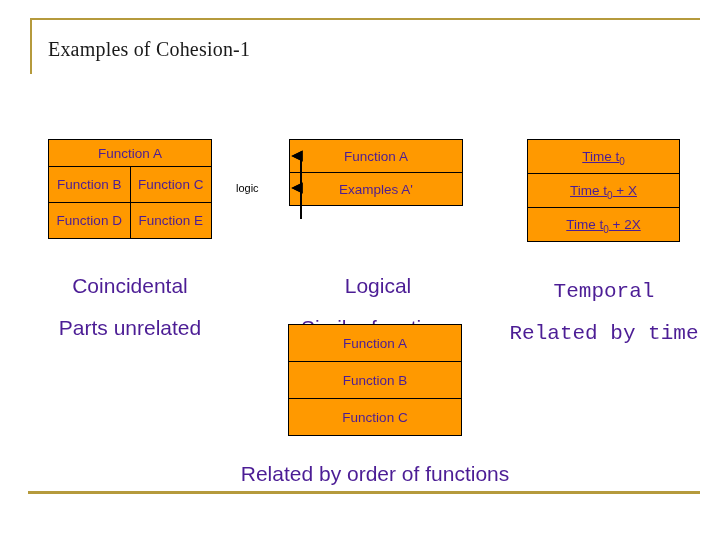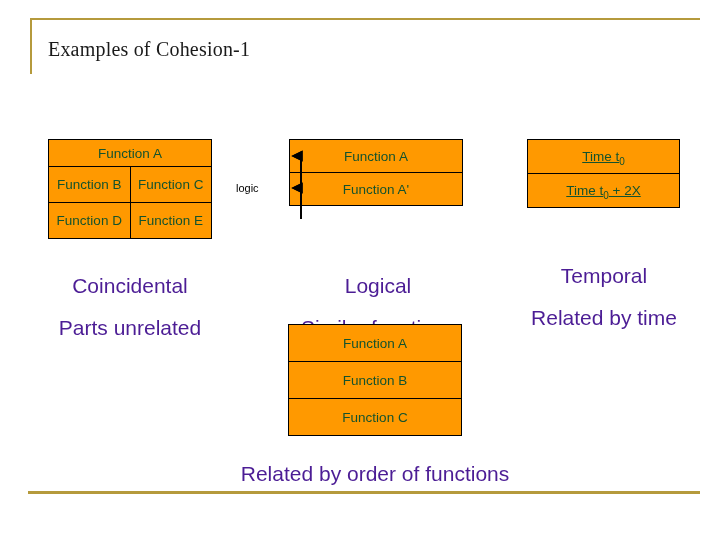--- a/index.html
+++ b/index.html
@@ -60,21 +60,21 @@
     position: absolute;
   }
   .tbl {
     border-collapse: collapse;
     table-layout: fixed;
     background: #FF9900;
   }
   .tbl td {
     border: 1px solid #000000;
     background: #FF9900;
-    color: #14532d;
+    color: #4c1d95;
     text-align: center;
     vertical-align: middle;
     font-family: "Liberation Sans", sans-serif;
     font-size: 13.5px;
     line-height: 15px;
     padding: 0;
   }
 
   
   #tbl-coincidental { width: 164px; }
@@ -157,21 +157,21 @@
 
 <div class="side-label" style="left:236px; top:182px;">logic</div>
 
 <div class="diagram" id="diagram-logical" style="left:289px; top:139px;">
   <table class="tbl" id="tbl-logical">
     <tbody>
         <tr>
       <td>Function A</td>
     </tr>
     <tr>
-      <td>Function A'</td>
+      <td>Examples A'</td>
     </tr>
   </tbody>
     </table>
 
   <svg class="arrows" style="left:0px; top:0px;" width="40" height="100">
     <defs>
       <marker id="arrUp" markerWidth="7" markerHeight="7" refX="3.5" refY="6" orient="auto">
         <path d="M3.5,0 L7,7 L0,7 Z" fill="#000"></path>
       </marker>
     </defs>
@@ -190,26 +190,29 @@
   <div>Similar functions</div>
 </div>
 
 <div class="diagram" id="diagram-temporal" style="left:527px; top:139px;">
   <table class="tbl" id="tbl-temporal">
     <tbody>
         <tr>
       <td><span>Time t</span><span class="sub">0</span><span></span></td>
     </tr>
     <tr>
+      <td><span>Time t</span><span class="sub">0</span><span> + X</span></td>
+    </tr>
+    <tr>
       <td><span>Time t</span><span class="sub">0</span><span> + 2X</span></td>
     </tr>
   </tbody>
     </table>
 </div>
-<div class="caption" style="left:509px; top:244px; width:190px;">
+<div class="caption" style="left:509px; top:260px; width:190px;font-family:Liberation Mono, monospace;">
   <div>Temporal</div>
   <div>Related by time</div>
 </div>
 
 <div class="diagram" id="diagram-procedural" style="left:288px; top:324px;">
   <table class="tbl" id="tbl-procedural">
     <tbody>
         <tr>
       <td>Function A</td>
     </tr>

